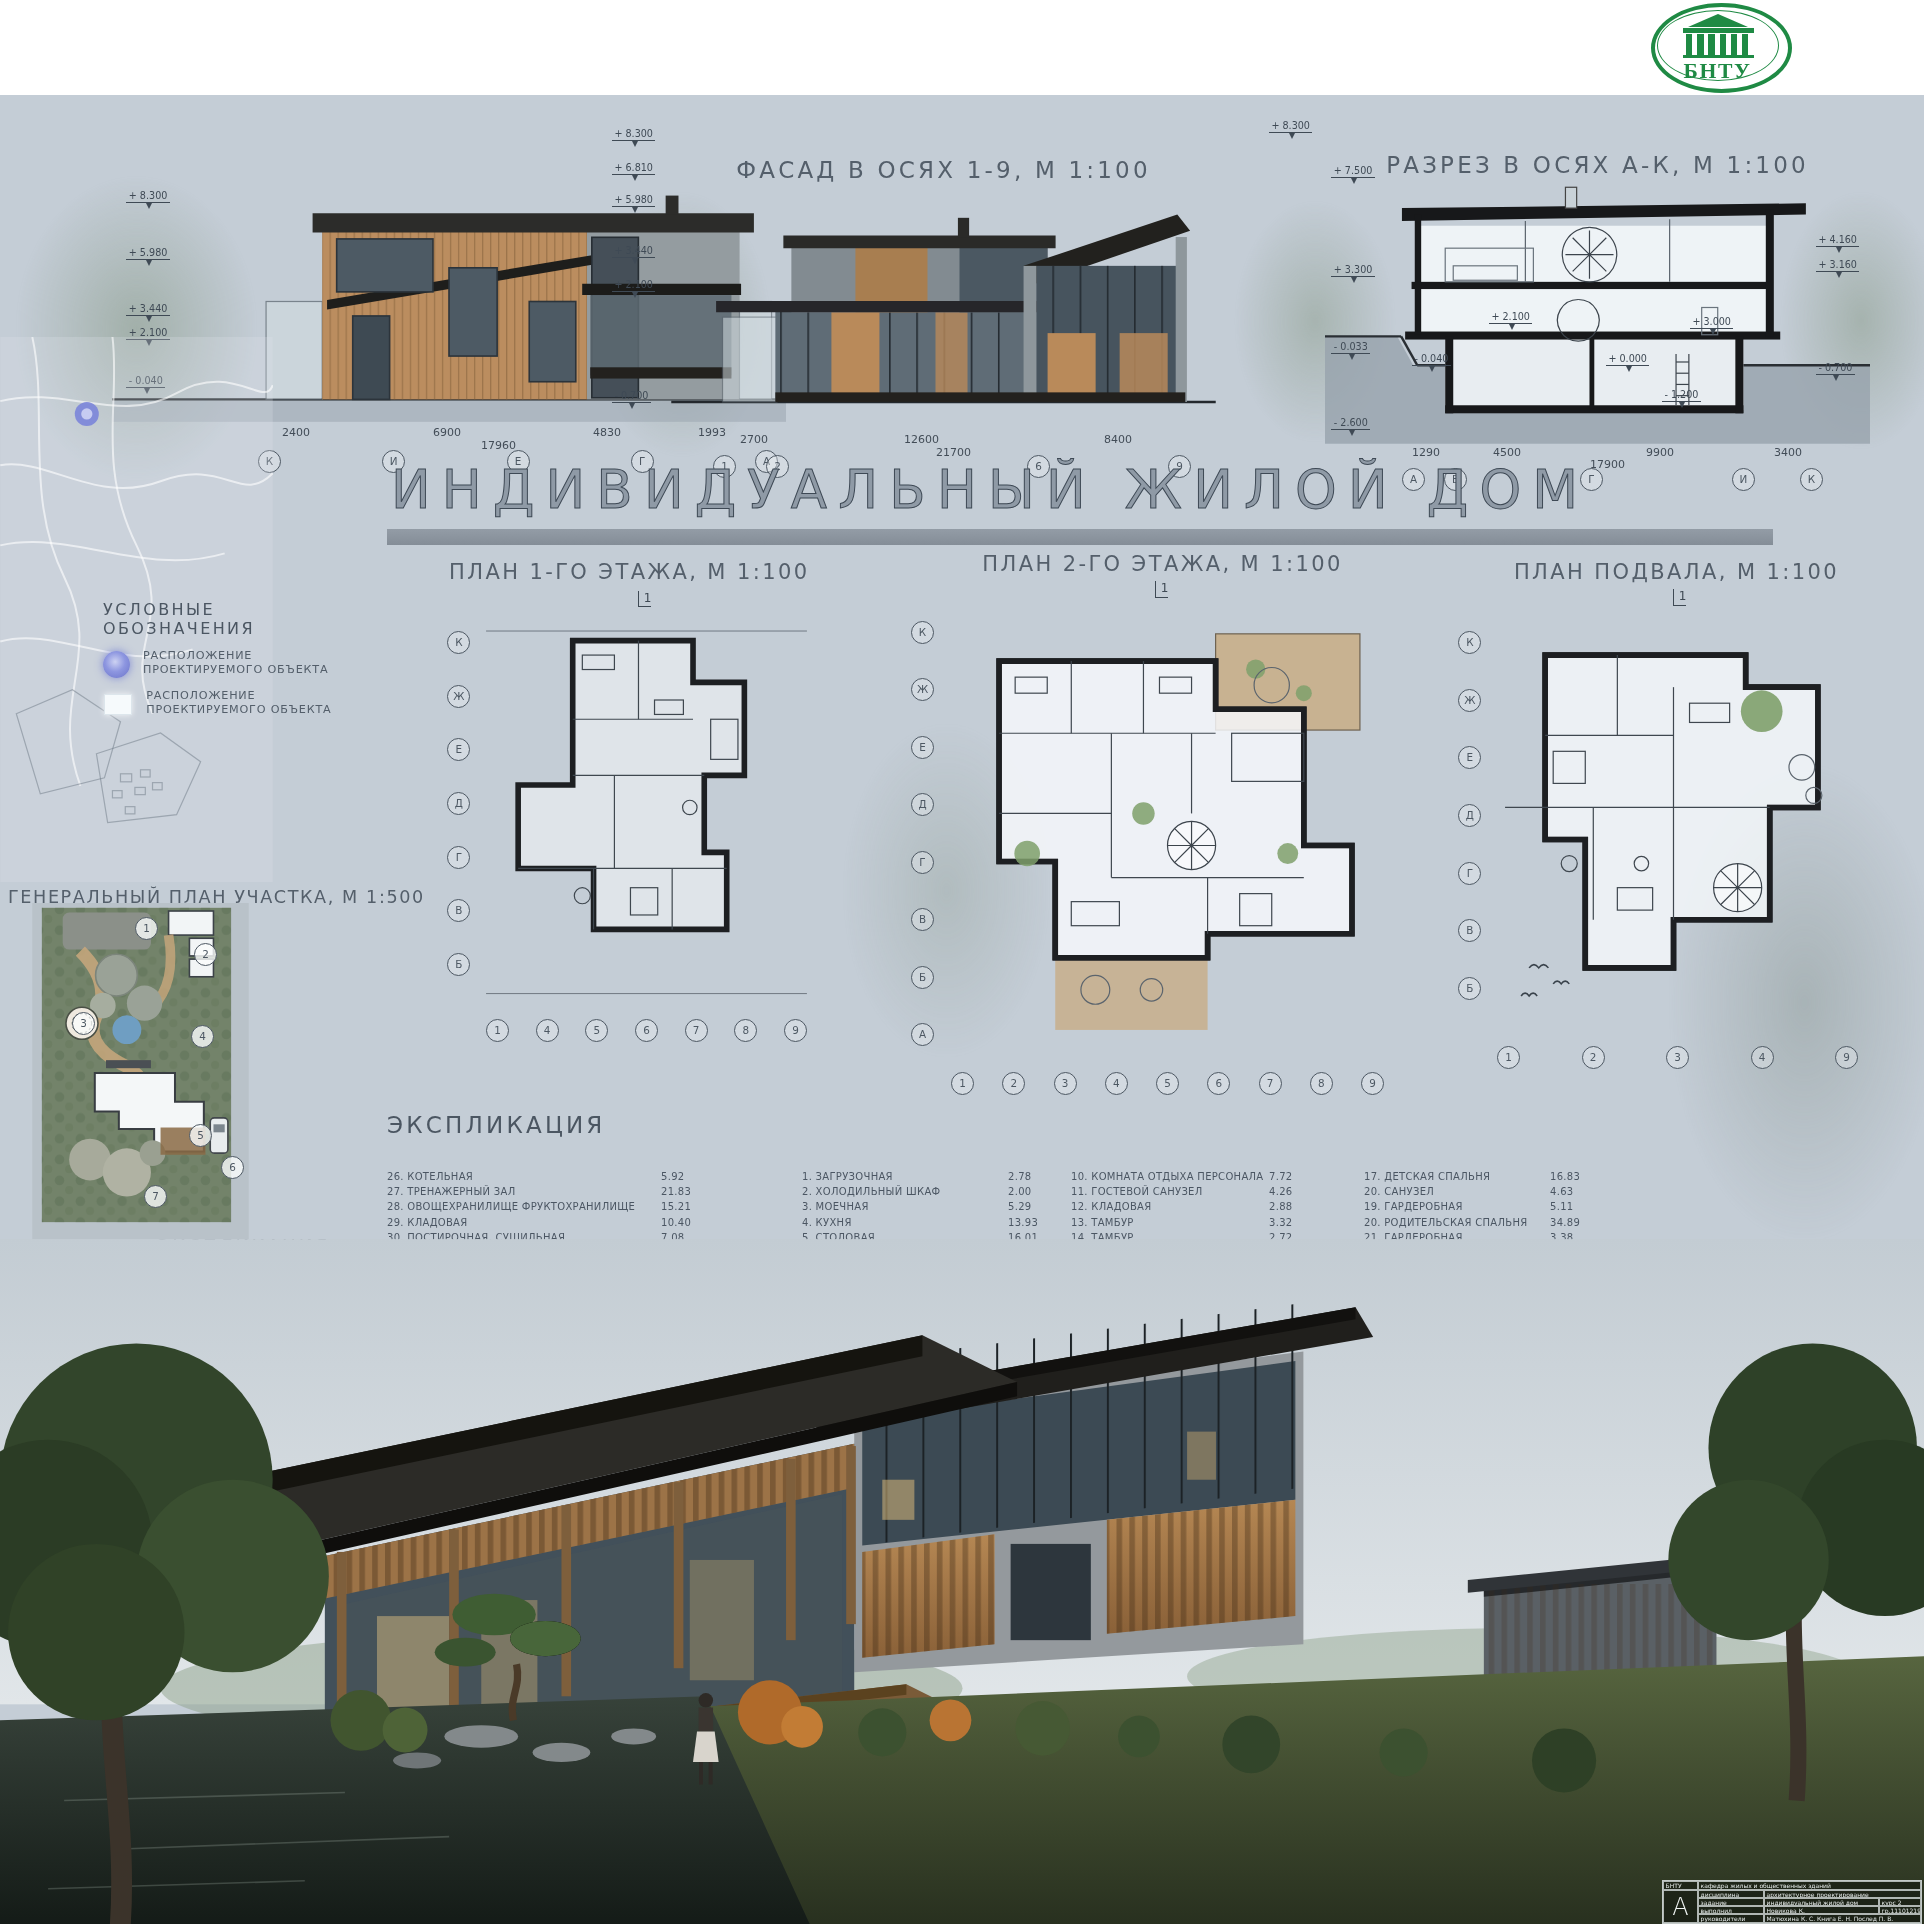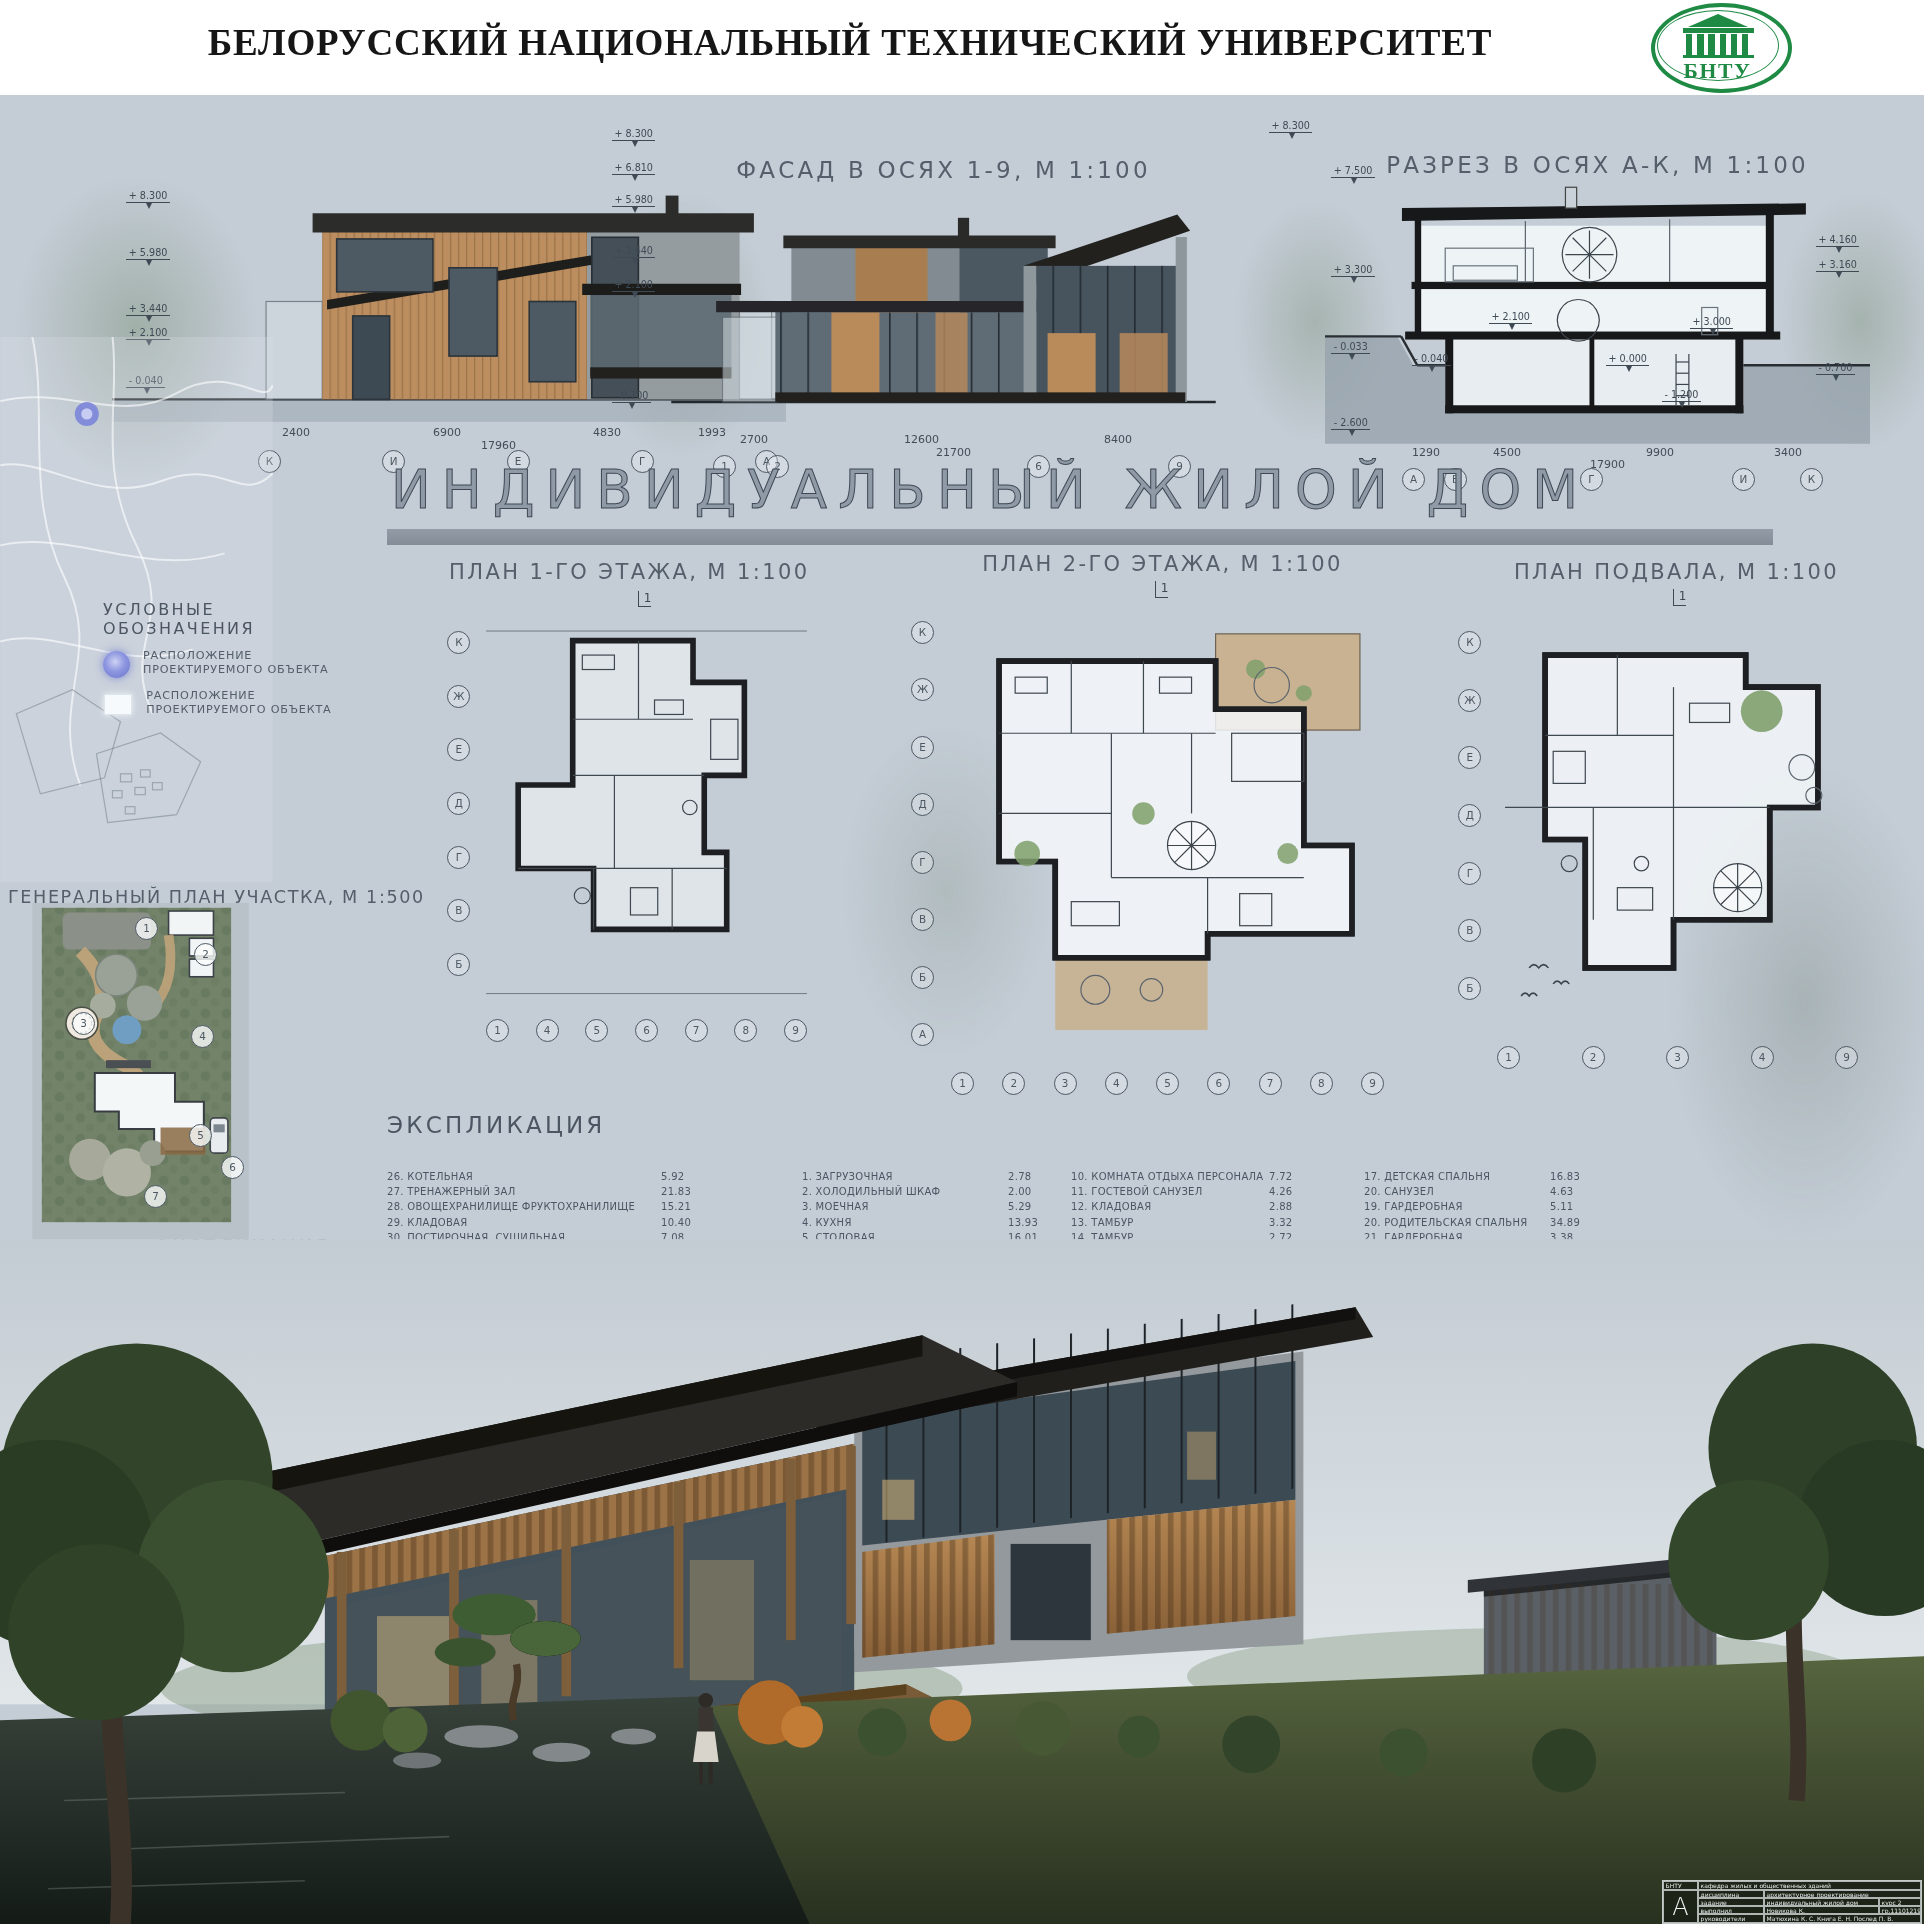--- a/index.html
+++ b/index.html
@@ -83,21 +83,20 @@
 <div id="board">
 
   <div class="blob" style="left:16px;top:176px;width:241px;height:305px;background:radial-gradient(closest-side,rgba(120,140,115,.45),rgba(120,140,115,0));"></div>
   <div class="blob" style="left:594px;top:192px;width:176px;height:265px;background:radial-gradient(closest-side,rgba(118,138,112,.40),rgba(118,138,112,0));"></div>
   <div class="blob" style="left:1235px;top:201px;width:160px;height:241px;background:radial-gradient(closest-side,rgba(120,140,115,.38),rgba(120,140,115,0));"></div>
   <div class="blob" style="left:1781px;top:192px;width:160px;height:257px;background:radial-gradient(closest-side,rgba(120,140,115,.40),rgba(120,140,115,0));"></div>
   <div class="blob" style="left:1668px;top:762px;width:273px;height:481px;background:radial-gradient(closest-side,rgba(105,120,110,.30),rgba(105,120,110,0));"></div>
   <div class="blob" style="left:842px;top:722px;width:209px;height:337px;background:radial-gradient(closest-side,rgba(110,128,108,.22),rgba(110,128,108,0));"></div>
 
   <div id="header">
-    <div class="htitle">БЕЛОРУССКИЙ НАЦИОНАЛЬНЫЙ ТЕХНИЧЕСКИЙ УНИВЕРСИТЕТ</div>
     <div id="logo">
       <div class="oval"></div>
       <div class="oval2"></div>
       <div class="pediment"></div>
       <div class="arch"></div>
       <div class="cols"></div>
       <div class="stylobate"></div>
       <div class="bntu">БНТУ</div>
     </div>
   </div>

